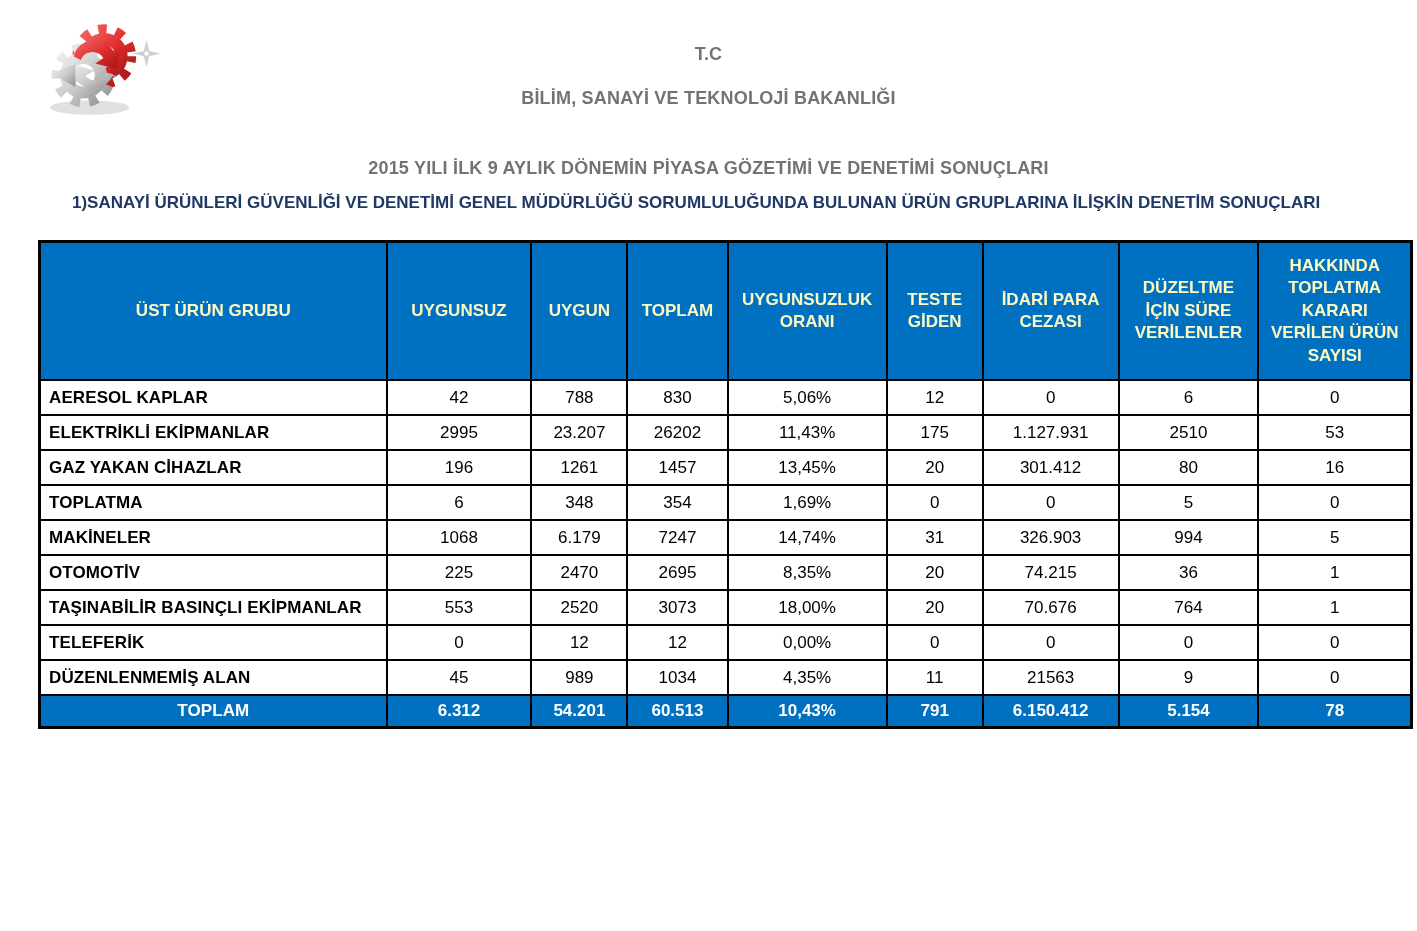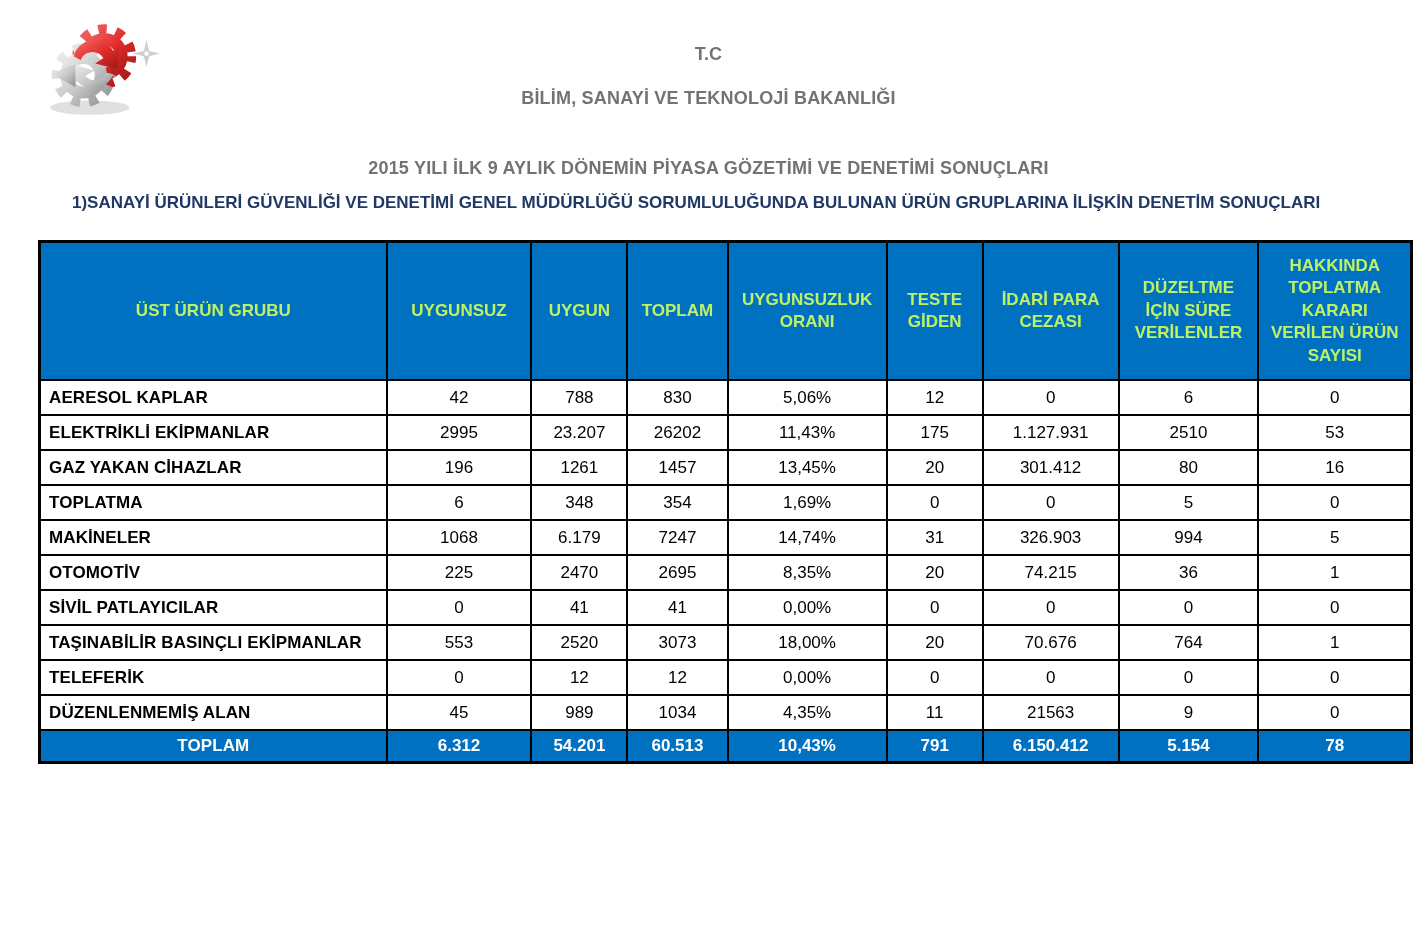--- a/index.html
+++ b/index.html
@@ -24,21 +24,21 @@
   #results-table{
     position:absolute;top:240px;left:38px;width:1375px;
     border-collapse:collapse;table-layout:fixed;
     border:3px solid #000;
   }
   #results-table th,#results-table td{
     border:2px solid #000;
     overflow:hidden;
   }
   #results-table thead th{
-    background:#0070C0;color:#bef264;font-weight:bold;font-size:17px;
+    background:#0070C0;color:#fef9c3;font-weight:bold;font-size:17px;
     text-align:center;vertical-align:middle;height:132px;
     padding:2px 5px;line-height:1.32;
   }
   #results-table tbody td{
     height:31px;font-size:17px;color:#000;text-align:center;vertical-align:middle;
     padding:1px 4px;background:#fff;
   }
   #results-table tbody td.row-label{
     text-align:left;font-weight:bold;padding-left:8px;letter-spacing:.1px;
   }
@@ -180,31 +180,20 @@
         <td class="num-cell">225</td>
         <td class="num-cell">2470</td>
         <td class="num-cell">2695</td>
         <td class="num-cell">8,35%</td>
         <td class="num-cell">20</td>
         <td class="num-cell">74.215</td>
         <td class="num-cell">36</td>
         <td class="num-cell">1</td>
       </tr>
       <tr>
-        <td class="row-label">SİVİL PATLAYICILAR</td>
-        <td class="num-cell">0</td>
-        <td class="num-cell">41</td>
-        <td class="num-cell">41</td>
-        <td class="num-cell">0,00%</td>
-        <td class="num-cell">0</td>
-        <td class="num-cell">0</td>
-        <td class="num-cell">0</td>
-        <td class="num-cell">0</td>
-      </tr>
-      <tr>
         <td class="row-label">TAŞINABİLİR BASINÇLI EKİPMANLAR</td>
         <td class="num-cell">553</td>
         <td class="num-cell">2520</td>
         <td class="num-cell">3073</td>
         <td class="num-cell">18,00%</td>
         <td class="num-cell">20</td>
         <td class="num-cell">70.676</td>
         <td class="num-cell">764</td>
         <td class="num-cell">1</td>
       </tr>

